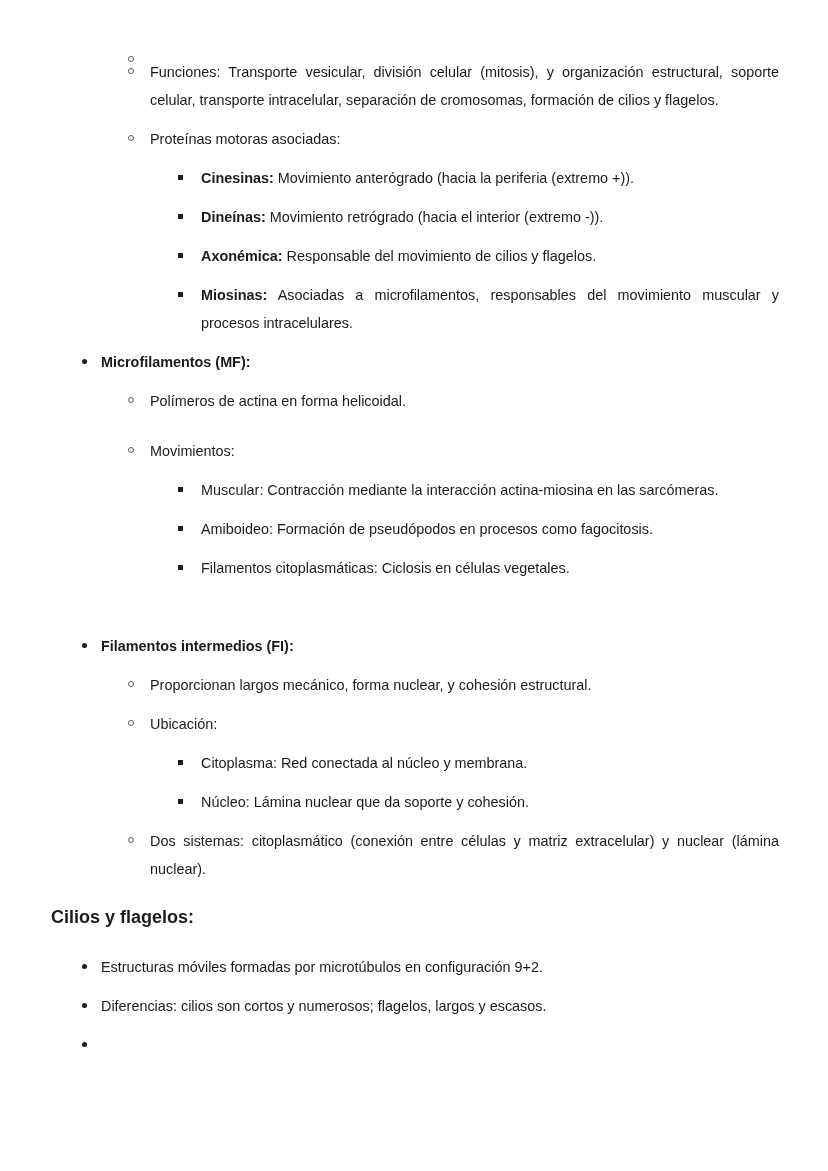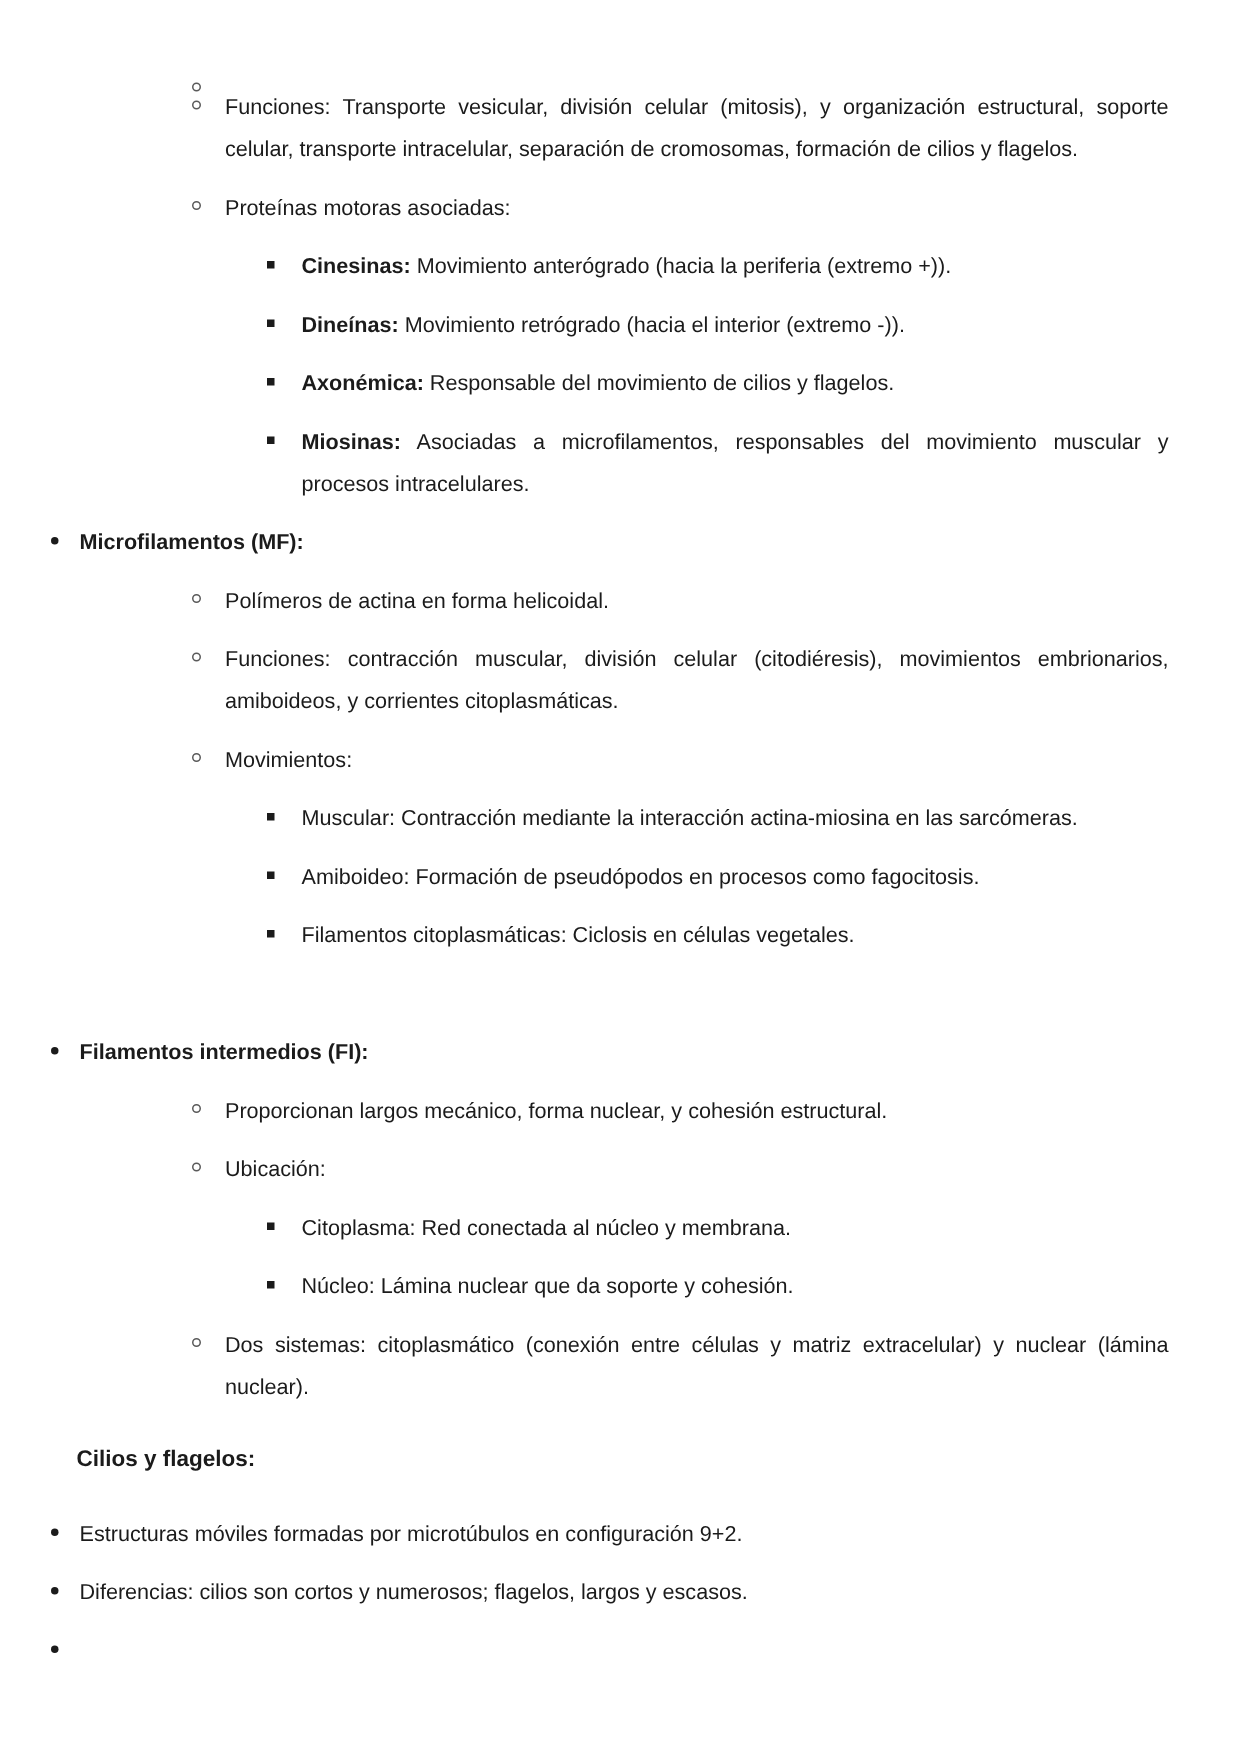--- a/index.html
+++ b/index.html
@@ -72,37 +72,37 @@
     content: "";
     display: inline-block;
     width: 4.6px;
     height: 4.6px;
     background: #1b1b1b;
     vertical-align: 3px;
   }
 
   
   
-  .lv1 { margin-left: 53px; margin-right: 49px; }
+  .lv1 { margin-left: 101px; margin-right: 49px; }
   .lv1 > .mk { left: -19px; }
 
   
   .lv2 { margin-left: 150px; margin-right: 49px; }
   .lv2 > .mk { left: -22px; }
 
   
   .lv3 { margin-left: 201px; margin-right: 49px; }
   .lv3 > .mk { left: -23px; }
 
   
   .heading {
     margin-left: 51px;
     margin-right: 49px;
     font-weight: bold;
-    font-size: 15px;
+    font-size: 18px;
     line-height: 28px;
   }
 
   .just { text-align: justify; text-justify: inter-word; }
   .left { text-align: left; }
   b, .b { font-weight: bold; text-align: center; }
 
   
   .gap-sm { height: 11px; }
   .gap-md { height: 12px; }
@@ -175,24 +175,20 @@
 
   <div class="gap-sm"></div>
 
   <div class="blk lv2 left">
     <span class="mk circle"></span>
     <span>Polímeros de actina en forma helicoidal.</span>
   </div>
 
   <div class="gap-sm"></div>
 
-  <div class="blk lv2 just">
-    <span class="mk circle"></span>
-    <span>Funciones: contracción muscular, división celular (citodiéresis), movimientos embrionarios, amiboideos, y corrientes citoplasmáticas.</span>
-  </div>
 
   <div class="gap-sm"></div>
 
   <div class="blk lv2 left">
     <span class="mk circle"></span>
     <span>Movimientos:</span>
   </div>
 
   <div class="gap-sm"></div>
 

